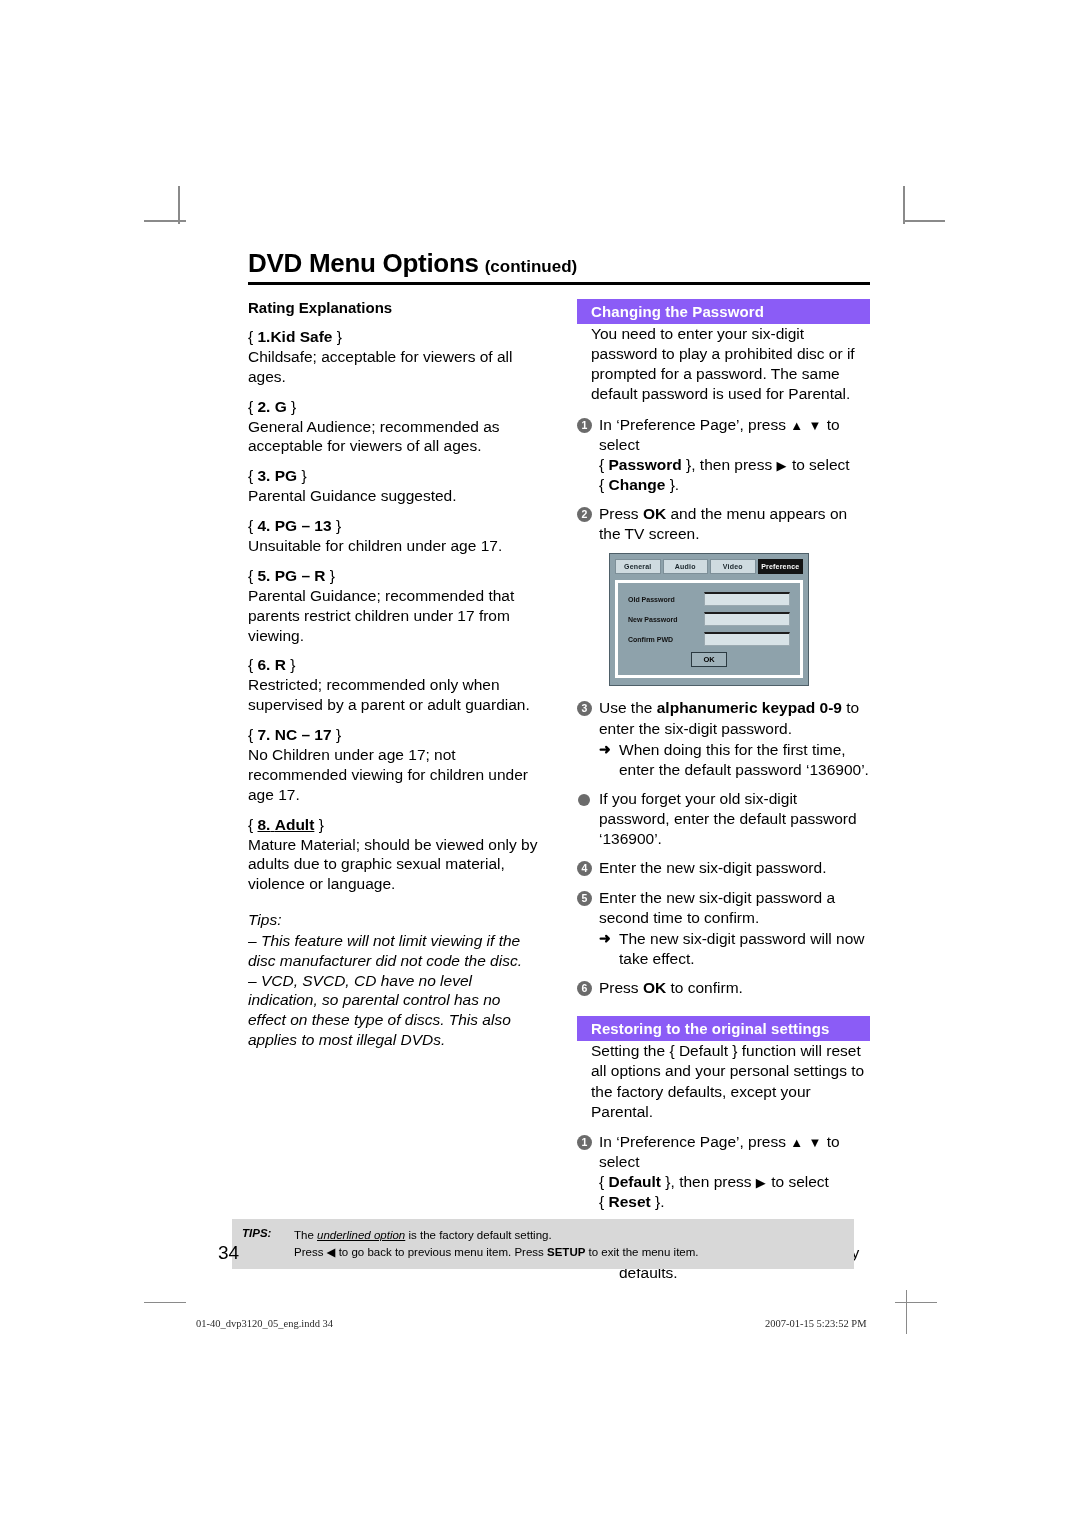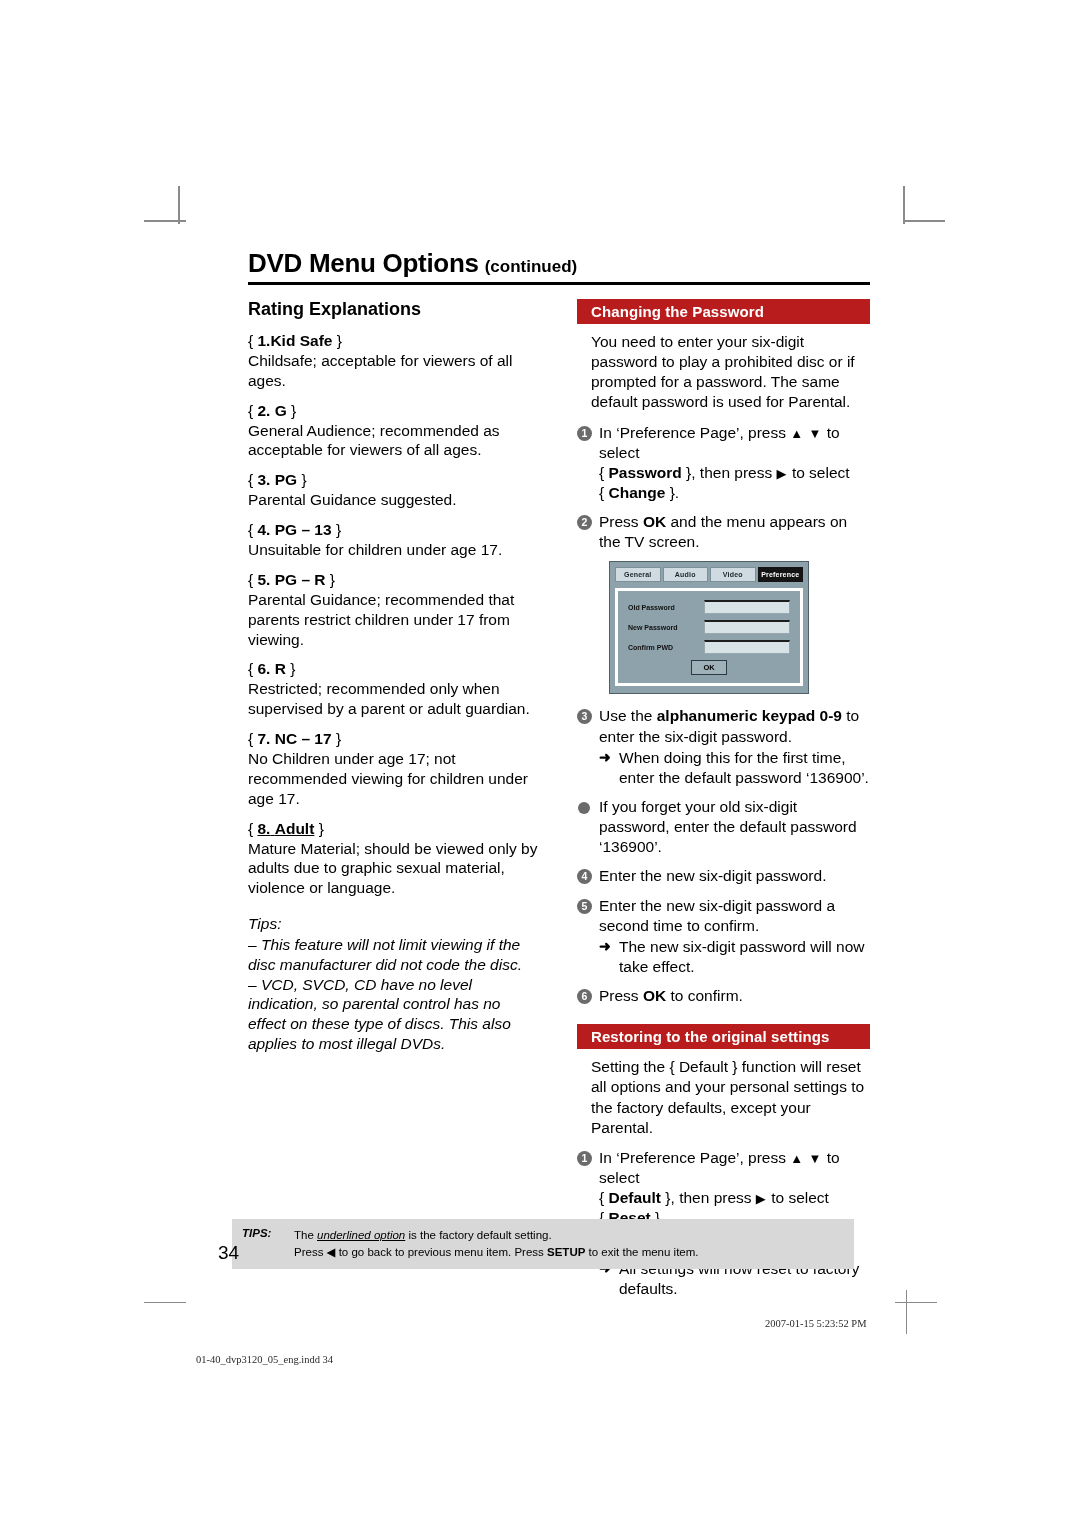--- a/index.html
+++ b/index.html
@@ -51,31 +51,31 @@
   
   .cols {
     display: flex;
     gap: 36px;
     align-items: flex-start;
   }
   .col { width: 293px; }
 
   
   .plain-head {
-    font-size: 18px;
+    font-size: 15px;
     font-weight: bold;
     margin-bottom: 12px;
   }
   .bar-head {
-    background: #b91c1c;
+    background: #8b5cf6;
     color: #ffffff;
     font-size: 15px;
     font-weight: bold;
     padding: 4px 0 4px 14px;
-    margin-bottom: 8px;
+    margin-bottom: 0;
     letter-spacing: 0.1px;
   }
 
   
   .rating { margin-bottom: 11px; }
   .rating-label {
     font-size: 15.5px;
     margin-bottom: 1px;
     white-space: nowrap;
   }
@@ -267,21 +267,21 @@
     height: 44px;
     background: #8a8a8a;
   }
   .file-line {
     position: absolute;
     top: 1318px;
     font-size: 10.5px;
     color: #2b2b2b;
     font-family: "Liberation Serif", serif;
   }
-  .file-line.left { left: 196px; margin-top: 36px; }
+  .file-line.left { left: 196px; }
   .file-line.right { left: 765px; }
 </style>
 </head>
 <body>
 
 <div class="crop v" style="left:178px;top:186px;"></div>
 <div class="crop h" style="left:144px;top:220px;"></div>
 <div class="crop v" style="left:903px;top:186px;"></div>
 <div class="crop h" style="left:903px;top:220px;"></div>
 

